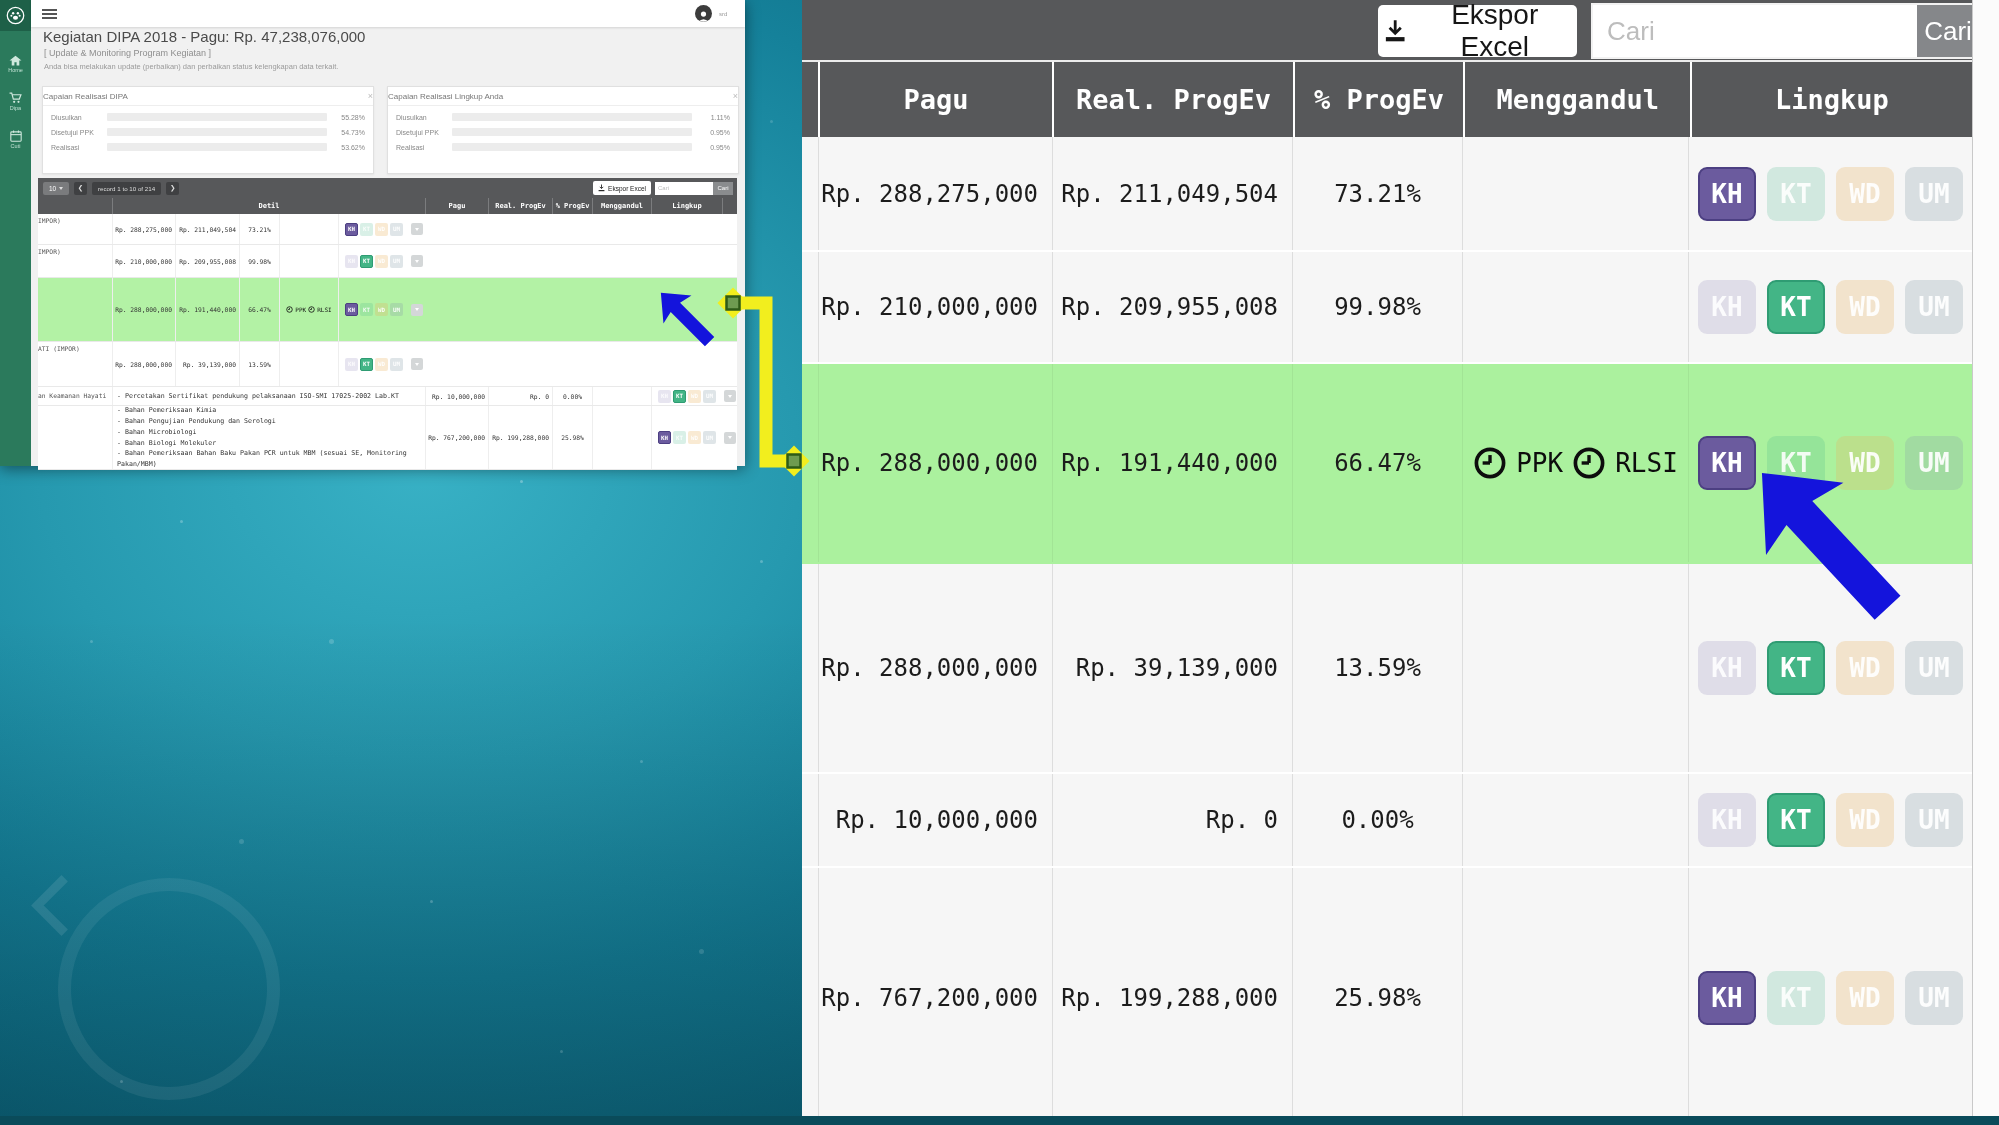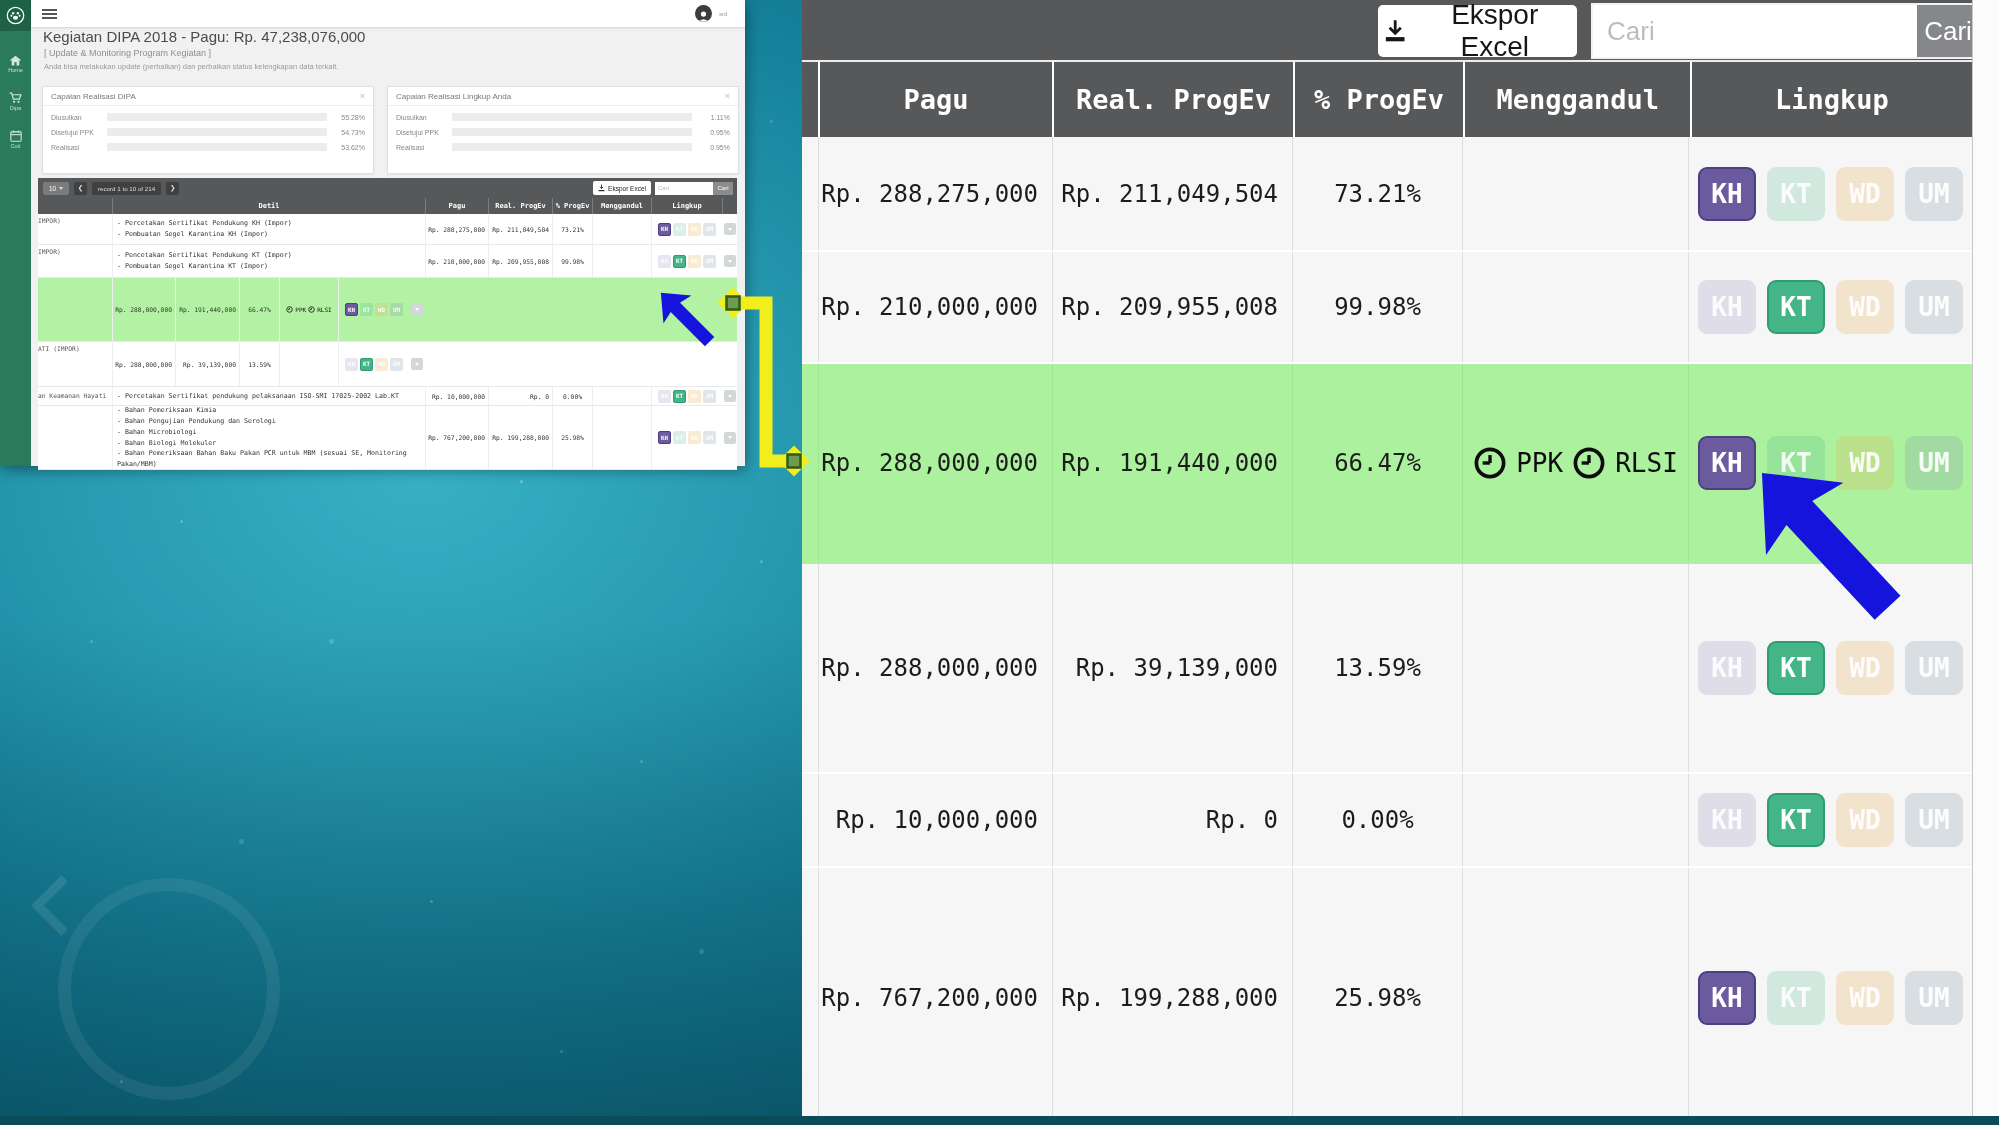--- a/index.html
+++ b/index.html
@@ -43,21 +43,21 @@
   .m-avatar{position:absolute;left:664px;top:5px;width:17px;height:17px;border-radius:50%;
             background:#3c3c3c;overflow:hidden;display:flex;align-items:flex-end;justify-content:center;}
   .m-avatar-label{position:absolute;left:688px;top:11px;font-size:6px;color:#9a9a9a;}
   .m-title{position:absolute;left:43px;top:28px;font-size:15px;color:#4b4b4b;}
   .m-subtitle{position:absolute;left:44px;top:48px;font-size:9px;color:#8e8e8e;}
   .m-desc{position:absolute;left:44px;top:62px;font-size:7.5px;color:#9b9b9b;}
 
   .m-card{position:absolute;top:86px;height:86px;background:#fff;border:1px solid #e0e0e0;
           box-shadow:0 1px 2px rgba(0,0,0,.06);}
   .m-card-head{height:18px;border-bottom:1px solid #eee;display:flex;align-items:center;
-               justify-content:space-between;padding:0 8px;}
+               justify-content:space-between;padding:0 0;}
   .m-card-title{font-size:8px;color:#777;}
   .m-card-close{font-size:9px;color:#bbb;cursor:pointer;}
   .m-bar-row{display:flex;align-items:center;padding:0 8px;margin-top:7px;}
   .m-bar-label{width:56px;font-size:7px;color:#888;}
   .m-bar-track{flex:1;height:8px;background:#ececec;border-radius:1px;overflow:hidden;}
   .m-bar-fill{height:8px;}
   .m-bar-pct{width:38px;text-align:right;font-size:7px;color:#888;}
 
   .m-toolbar{position:absolute;left:38px;top:178px;width:699px;height:20px;background:#57585a;
              display:flex;align-items:center;padding:0;box-sizing:border-box;}
@@ -288,47 +288,39 @@
       <div style="width:63px;">Pagu</div>
       <div style="width:64px;">Real. ProgEv</div>
       <div style="width:40px;">% ProgEv</div>
       <div style="width:59px;">Menggandul</div>
       <div style="width:71px;">Lingkup</div>
       <div style="width:15px;"></div>
     </div>
 
     <div class="m-row" style="height:30px">
       <div class="m-c0">IMPOR)</div>
-      <div class="m-c1">
-        <div>- Percetakan Sertifikat Pendukung KH (Impor)</div>
-        <div>- Pembuatan Segel Karantina KH (Impor)</div>
-      </div>
       <div class="m-c2">Rp. 288,275,000</div>
       <div class="m-c3">Rp. 211,049,504</div>
       <div class="m-c4">73.21%</div>
       <div class="m-c5"></div>
       <div class="m-c6">
         <span class="bd mb b-kh-on">KH</span>
         <span class="bd mb b-kt-off">KT</span>
         <span class="bd mb b-wd-off">WD</span>
         <span class="bd mb b-um-off">UM</span>
       </div>
       <div class="m-c7">
           <button class="m-dd">
             <i></i>
           </button>
         </div>
     </div>
 
     <div class="m-row" style="height:32px">
       <div class="m-c0">IMPOR)</div>
-      <div class="m-c1">
-        <div>- Pencetakan Sertifikat Pendukung KT (Impor)</div>
-        <div>- Pembuatan Segel Karantina KT (Impor)</div>
-      </div>
       <div class="m-c2">Rp. 210,000,000</div>
       <div class="m-c3">Rp. 209,955,008</div>
       <div class="m-c4">99.98%</div>
       <div class="m-c5"></div>
       <div class="m-c6">
         <span class="bd mb b-kh-off">KH</span>
         <span class="bd mb b-kt-on">KT</span>
         <span class="bd mb b-wd-off">WD</span>
         <span class="bd mb b-um-off">UM</span>
       </div>

